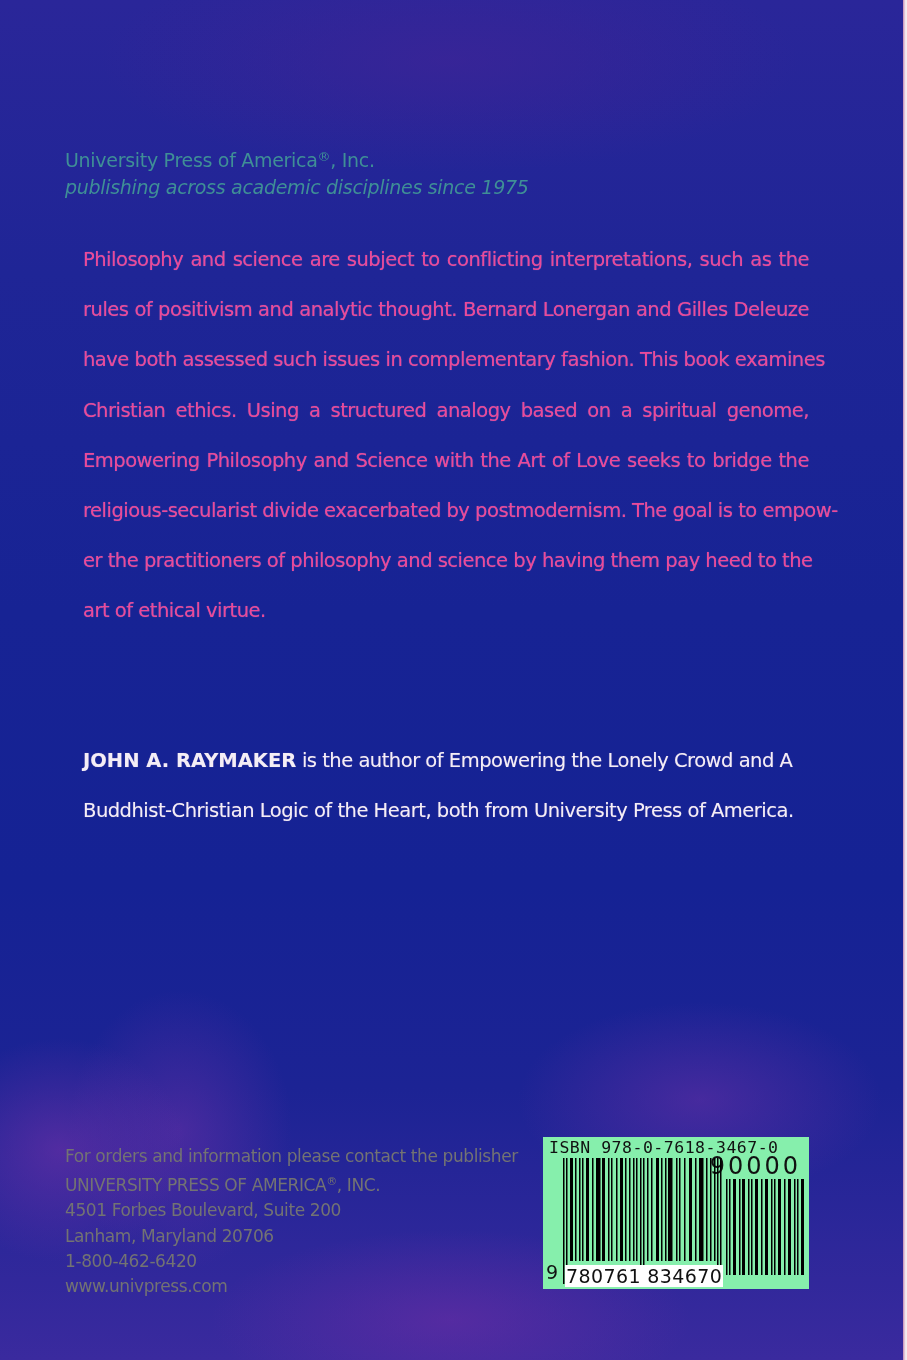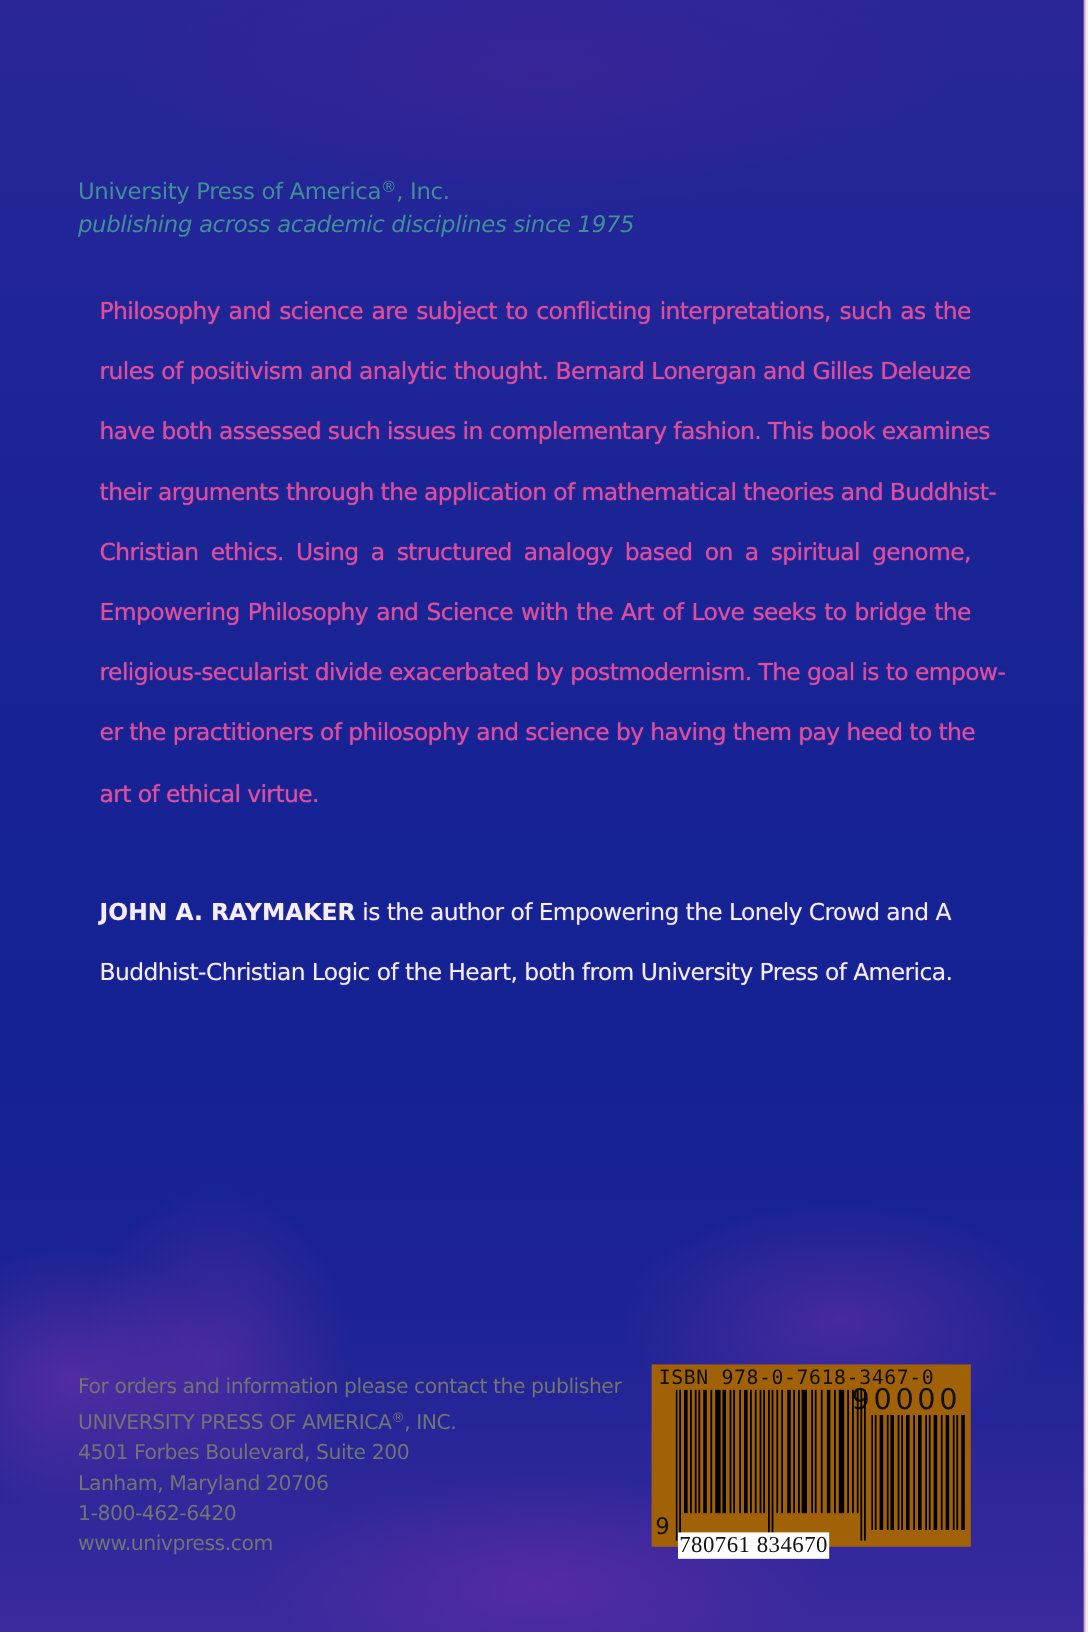--- a/index.html
+++ b/index.html
@@ -102,21 +102,21 @@
     .contact sup {
       font-size: 11px;
       vertical-align: 6px;
     }
     .barcode-box {
       position: absolute;
       left: 543px;
       top: 1137px;
       width: 266px;
       height: 152px;
-      background: #a16207;
+      background: #86efac;
       box-sizing: border-box;
     }
     .isbn-text {
       position: absolute;
       left: 6px;
       top: 2px;
       font-family: "DejaVu Sans Mono", "Liberation Mono", monospace;
       font-size: 16.5px;
       letter-spacing: 0.5px;
       color: #111;
@@ -157,43 +157,41 @@
       background: transparent;
     }
     .ean-first {
       position: absolute;
       left: 3px;
       top: 124px;
     }
     .ean-rest {
       position: absolute;
       left: 22px;
-      top: 140px;
+      top: 128px;
       background: #fff;
       padding: 0 1px;
       letter-spacing: 0.4px;
-      font-family: Liberation Serif, serif;
     }
   </style>
 </head>
 <body>
 
 <div class="cover"></div>
 <div class="edge"></div>
 
 <div class="publisher-header">
   <div><span>University Press of America</span><sup>®</sup><span>, Inc.</span></div>
   <div class="tagline">publishing across academic disciplines since 1975</div>
 </div>
 
 <div class="blurb">
   <div class="line">Philosophy and science are subject to conflicting interpretations, such as the</div>
   <div class="line">rules of positivism and analytic thought. Bernard Lonergan and Gilles Deleuze</div>
   <div class="line">have both assessed such issues in complementary fashion. This book examines</div>
-  <div class="line">their arguments through the application of mathematical theories and Buddhist-</div>
   <div class="line">Christian ethics. Using a structured analogy based on a spiritual genome,</div>
   <div class="line"><span class="em">Empowering Philosophy and Science with the Art of Love</span> <span>seeks to bridge the</span></div>
   <div class="line">religious-secularist divide exacerbated by postmodernism. The goal is to empow-</div>
   <div class="line">er the practitioners of philosophy and science by having them pay heed to the</div>
   <div class="line last">art of ethical virtue.</div>
 </div>
 
 <div class="bio">
   <div class="line"><span class="author">JOHN A. RAYMAKER</span> <span>is the author of</span> <span class="em">Empowering the Lonely Crowd</span> <span>and</span> <span class="em">A</span></div>
   <div class="line"><span class="em">Buddhist-Christian Logic of the Heart</span><span>, both from University Press of America.</span></div>

